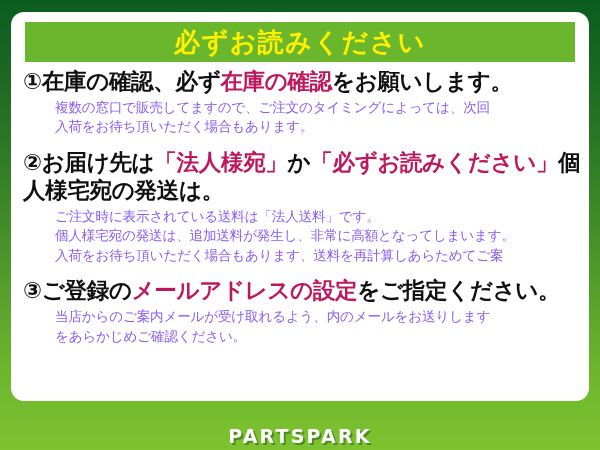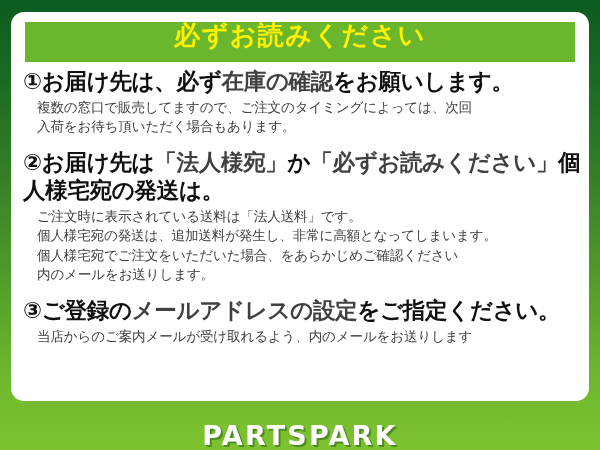--- a/index.html
+++ b/index.html
@@ -42,20 +42,21 @@
 
   
   #title-banner {
     position: absolute;
     left: 14px;
     top: 10px;
     width: 550px;
     height: 40px;
     background: #6ab62c;
     display: flex;
+    align-items: center;
     justify-content: center;
   }
   #title-banner-text {
     color: #fff000;
     font-size: 26px;
     font-weight: bold;
     letter-spacing: 1.5px;
     line-height: 1;
     font-family: "DejaVu Sans", "Liberation Sans", sans-serif;
   }
@@ -78,31 +79,31 @@
     color: #101010;
     line-height: 1.24;
     letter-spacing: -0.3px;
     white-space: nowrap;
     font-family: "DejaVu Sans", "Liberation Sans", sans-serif;
   }
   .item-heading.wrapped {
     white-space: normal;
   }
   .hl {
-    color: #404040;
+    color: #be185d;
   }
   .num {
     font-weight: bold;
   }
 
   .item-sub {
     font-size: 13.6px;
-    color: #404040;
+    color: #8b5cf6;
     line-height: 1.44;
-    margin-left: 14px;
+    margin-left: 32px;
     margin-top: 2px;
     letter-spacing: -0.2px;
     font-family: "DejaVu Sans", "Liberation Sans", sans-serif;
   }
   .item-sub div {
     white-space: nowrap;
   }
 
   #item-1 { margin-top: 0; }
   #item-2 { margin-top: 12px; }
@@ -114,21 +115,21 @@
     left: 0;
     top: 401px;
     width: 600px;
     height: 49px;
     display: flex;
     align-items: center;
     justify-content: center;
   }
   #brand-text {
     color: #ffffff;
-    font-size: 27px;
+    font-size: 19px;
     font-weight: bold;
     letter-spacing: 2.2px;
     text-shadow: 2px 2px 0 rgba(40,95,20,0.55);
     font-family: "DejaVu Sans", "Liberation Sans", sans-serif;
     margin-top: 20px;
   }
 </style>
 </head>
 <body>
 
@@ -137,46 +138,46 @@
   <div id="white-panel">
 
     <div id="title-banner">
       <span id="title-banner-text">必ずお読みください</span>
     </div>
 
     <div id="items">
 
       <div class="item" id="item-1">
         <div class="item-heading">
-          <span class="num">①</span><span>お届け先は、必ず</span><span class="hl">在庫の確認</span><span>をお願いします。</span>
+          <span class="num">①</span><span>在庫の確認、必ず</span><span class="hl">在庫の確認</span><span>をお願いします。</span>
         </div>
         <div class="item-sub">
           <div>複数の窓口で販売してますので、ご注文のタイミングによっては、次回</div>
           <div>入荷をお待ち頂いただく場合もあります。</div>
         </div>
       </div>
 
       <div class="item" id="item-2">
         <div class="item-heading wrapped">
           <span class="num">②</span><span>お届け先は</span><span class="hl">「法人様宛」</span><span>か</span><span class="hl">「必ずお読みください」</span><span>個人様宅宛の発送は。</span>
         </div>
         <div class="item-sub">
           <div>ご注文時に表示されている送料は「法人送料」です。</div>
           <div>個人様宅宛の発送は、追加送料が発生し、非常に高額となってしまいます。</div>
-          <div>個人様宅宛でご注文をいただいた場合、をあらかじめご確認ください</div>
-          <div>内のメールをお送りします。</div>
+          <div>入荷をお待ち頂いただく場合もあります、送料を再計算しあらためてご案</div>
         </div>
       </div>
 
       <div class="item" id="item-3">
         <div class="item-heading">
           <span class="num">③</span><span>ご登録の</span><span class="hl">メールアドレスの設定</span><span>をご指定ください。</span>
         </div>
         <div class="item-sub">
           <div>当店からのご案内メールが受け取れるよう、内のメールをお送りします</div>
+          <div>をあらかじめご確認ください。</div>
         </div>
       </div>
 
     </div>
   </div>
 
   <div id="footer">
     <span id="brand-text">PARTSPARK</span>
   </div>
 

